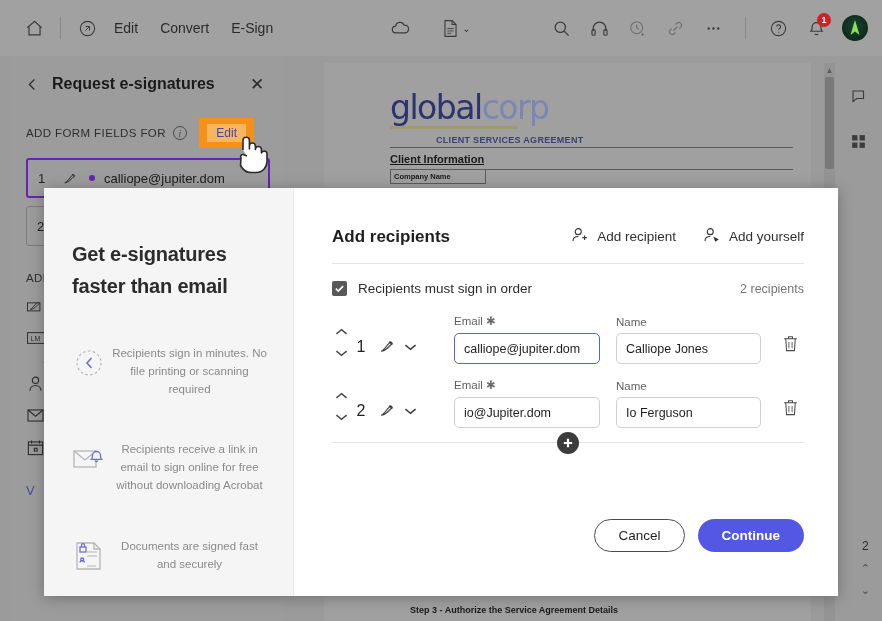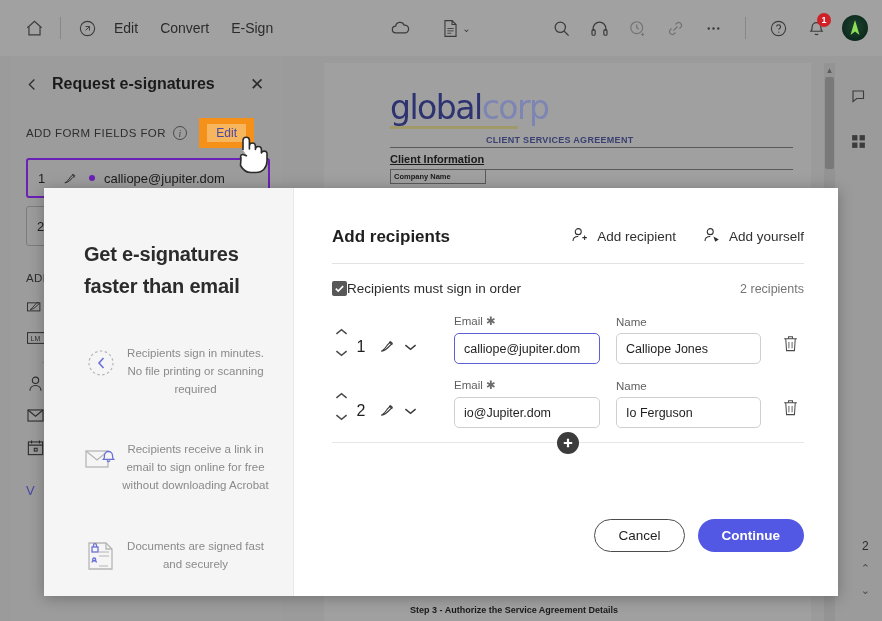--- a/index.html
+++ b/index.html
@@ -121,21 +121,21 @@
   .doc-inner { position: absolute; top: 28px; left: 66px; right: 18px; }
   .logo {
     font-family: "DejaVu Sans", sans-serif; font-weight: normal; font-size: 33px;
     letter-spacing: -1.5px; line-height: 1;
   }
   .logo .g1 { color: #2d3270; }
   .logo .g2 { color: #7d85b5; }
   .logo-underline { height: 3px; background: #a09a6a; width: 128px; margin-top: 2px; }
   .doc-title {
     font-size: 9px; font-weight: bold; color: #3a4070; letter-spacing: .3px;
-    margin-top: 6px; margin-left: 96px;
+    margin-top: 6px; margin-left: 46px;
   }
   .doc-hr { height: 1px; background: #5a5a5a; margin-top: 2px; }
   .doc-h2 {
     font-size: 11px; font-weight: bold; color: #1a1a1a;
     text-decoration: underline; margin-top: 5px;
   }
   .doc-hr2 { height: 1px; background: #5a5a5a; margin-top: 4px; }
   .doc-cell {
     border: 1px solid #5a5a5a; border-top: none; font-size: 7.5px;
     color: #1a1a1a; padding: 2px 3px; width: 96px; font-weight: bold;
@@ -171,21 +171,21 @@
   }
   .page-ctrl .arw { font-size: 11px; color: #4a4a4a; cursor:pointer; }
 
   
   .modal {
     position: absolute; left: 44px; top: 188px; width: 794px; height: 408px;
     background: #ffffff; display: flex;
     box-shadow: 0 2px 14px rgba(0,0,0,.28);
   }
   .modal-left {
-    width: 250px; background: #f5f5f5; padding: 50px 24px 0 40px;
+    width: 250px; background: #f5f5f5; padding: 50px 24px 0 28px;
     border-right: 1px solid #e9e9e9;
   }
   .promo-title {
     font-size: 20px; font-weight: bold; color: #2c2c2c; line-height: 1.6;
     letter-spacing: -.2px;
   }
   .promo-item { display: flex; gap: 4px; margin-top: 43px; align-items: flex-start; text-align: center; }
   .promo-ico { width: 34px; flex: 0 0 34px; display:flex; justify-content:center;
                padding-top: 2px; }
   .promo-txt { font-size: 11.5px; color: #8a8a8a; line-height: 1.55; }
@@ -198,21 +198,21 @@
     display: flex; align-items: center; gap: 9px; font-size: 13.5px;
     color: #303030; cursor: pointer;
   }
   .mr-hr { height: 1px; background: #e3e3e3; margin-top: 16px; }
   .mr-optrow { display: flex; align-items: center; margin-top: 17px; }
   .chk {
     width: 15px; height: 15px; background: #585858; border-radius: 2px;
     display:flex; align-items:center; justify-content:center; cursor:pointer;
   }
   .chk svg { display:block; }
-  .chk-label { font-size: 13.5px; color: #2b2b2b; }
+  .chk-label { font-size: 13.5px; color: #2b2b2b; margin-left: 11px; }
   .recip-count { margin-left: auto; font-size: 12.5px; color: #757575; }
 
   .rows { margin-top: 18px; }
   .row { display: flex; align-items: flex-end; gap: 0; margin-bottom: 14px; }
   .stepper {
     display: flex; flex-direction: column; align-items: center;
     width: 18px; color: #4a4a4a; padding-bottom: 7px;
   }
   .stepper span { line-height: 8px; cursor: pointer; font-size: 11px; }
   .stepper .s-up { margin-bottom: 13px; }

